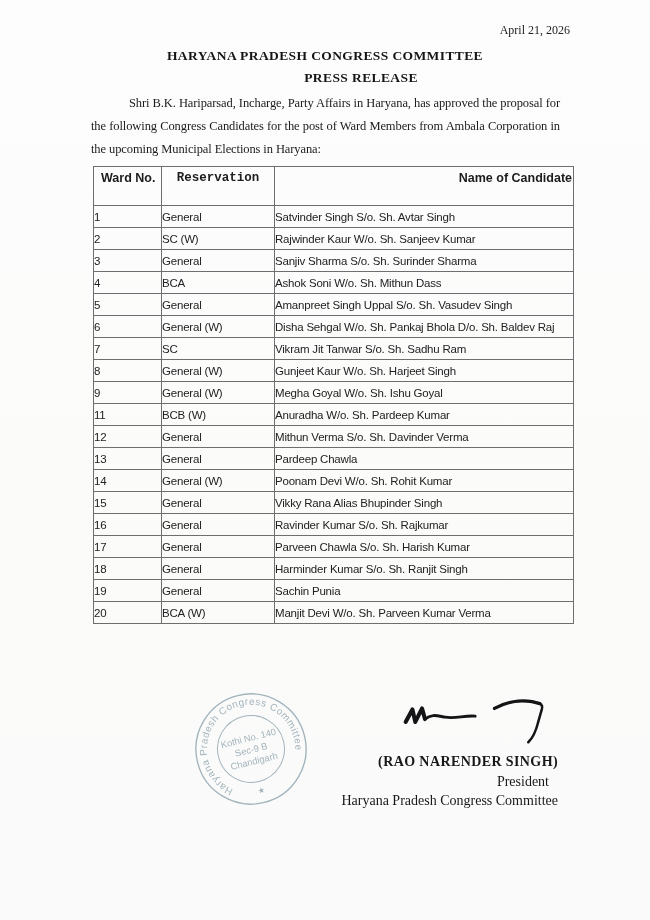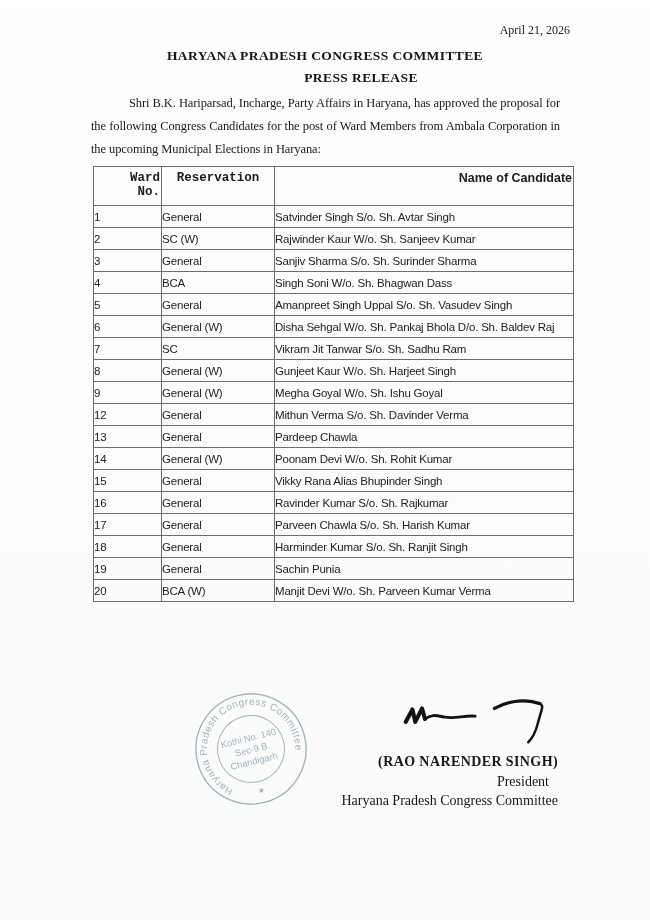--- a/index.html
+++ b/index.html
@@ -29,21 +29,21 @@
     border-collapse:collapse;table-layout:fixed;
     font-family:"Liberation Sans", sans-serif;
   }
   table.cand th, table.cand td{
     border:1px solid #6e6e6e;color:#222;
   }
   table.cand th{
     height:33px;vertical-align:top;padding-top:4px;
     font-size:12.5px;font-weight:bold;color:#1c1c1e;
   }
-  th.c0{width:59px;text-align:right;padding-left:7px;font-family:Liberation Mono, monospace;}
+  th.c0{width:59px;text-align:left;padding-left:7px;}
   th.c1{width:110px;text-align:center;font-family:Liberation Mono, monospace;}
   th.c2{width:296px;text-align:right;}
   table.cand td{
     height:21px;font-size:11.5px;letter-spacing:-0.2px;white-space:nowrap;
     padding:0;vertical-align:middle;
   }
   td.c0{padding-left:8px;}
   td.c1{padding-left:10px;}
   td.c2{padding-left:13px;}
   .stamp{
@@ -91,21 +91,21 @@
           <td class="c2">Rajwinder Kaur W/o. Sh. Sanjeev Kumar</td>
         </tr>
         <tr>
           <td class="c0">3</td>
           <td class="c1">General</td>
           <td class="c2">Sanjiv Sharma S/o. Sh. Surinder Sharma</td>
         </tr>
         <tr>
           <td class="c0">4</td>
           <td class="c1">BCA</td>
-          <td class="c2">Singh Soni W/o. Sh. Bhagwan Dass</td>
+          <td class="c2">Ashok Soni W/o. Sh. Mithun Dass</td>
         </tr>
         <tr>
           <td class="c0">5</td>
           <td class="c1">General</td>
           <td class="c2">Amanpreet Singh Uppal S/o. Sh. Vasudev Singh</td>
         </tr>
         <tr>
           <td class="c0">6</td>
           <td class="c1">General (W)</td>
           <td class="c2">Disha Sehgal W/o. Sh. Pankaj Bhola D/o. Sh. Baldev Raj</td>
@@ -117,20 +117,25 @@
         </tr>
         <tr>
           <td class="c0">8</td>
           <td class="c1">General (W)</td>
           <td class="c2">Gunjeet Kaur W/o. Sh. Harjeet Singh</td>
         </tr>
         <tr>
           <td class="c0">9</td>
           <td class="c1">General (W)</td>
           <td class="c2">Megha Goyal W/o. Sh. Ishu Goyal</td>
+        </tr>
+        <tr>
+          <td class="c0">11</td>
+          <td class="c1">BCB (W)</td>
+          <td class="c2">Anuradha W/o. Sh. Pardeep Kumar</td>
         </tr>
         <tr>
           <td class="c0">12</td>
           <td class="c1">General</td>
           <td class="c2">Mithun Verma S/o. Sh. Davinder Verma</td>
         </tr>
         <tr>
           <td class="c0">13</td>
           <td class="c1">General</td>
           <td class="c2">Pardeep Chawla</td>

